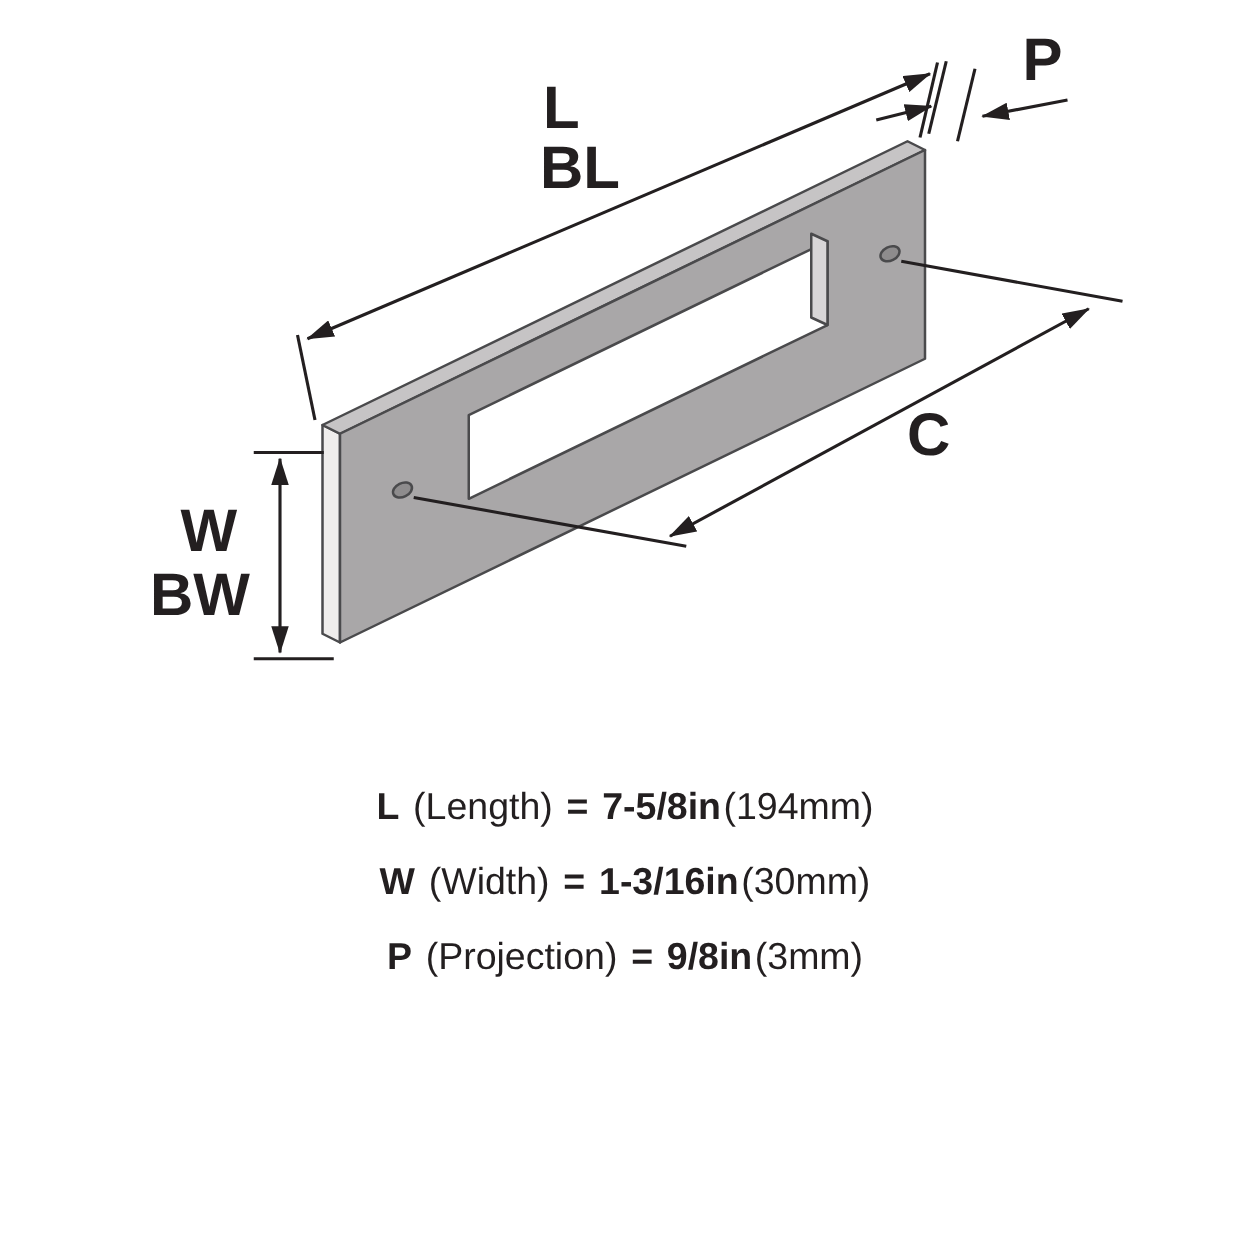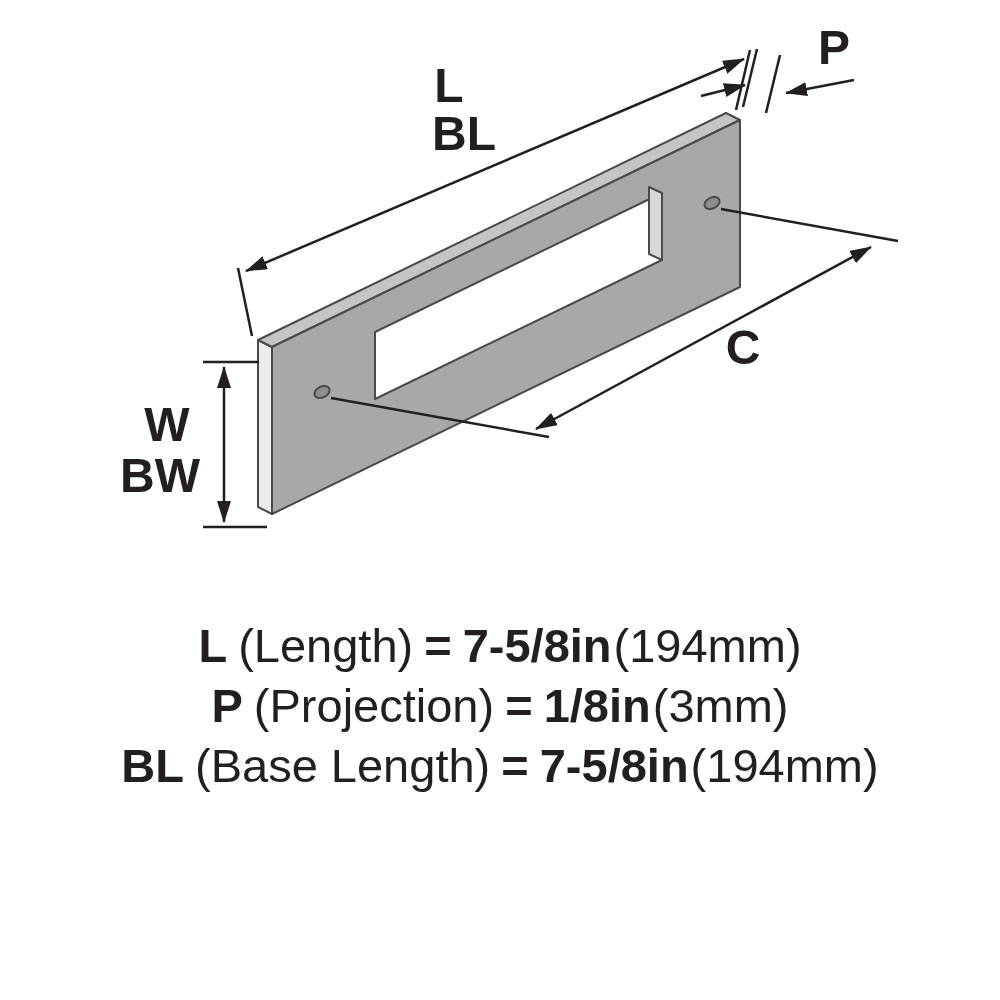--- a/index.html
+++ b/index.html
@@ -27,21 +27,21 @@
     fill: #231f20;
   }
   .specs {
     position: absolute;
     top: 616px;
     left: 0;
     width: 1000px;
   }
   .spec-row {
     text-align: center;
-    font-size: 47px;
+    font-size: 30px;
     line-height: 60px;
     color: #231f20;
     white-space: nowrap;
   }
   .spec-row .code,
   .spec-row .eq,
   .spec-row .value {
     font-weight: 700;
   }
   .spec-row .name,
@@ -105,25 +105,25 @@
       <text class="dim-label" x="160" y="492" text-anchor="middle" stroke="none">BW</text>
     </g>
   </svg>
 
   <div class="specs">
 
     <div class="spec-row">
       <span class="code">L</span><span class="name">(Length)</span><span class="eq">=</span><span class="value">7-5/8in</span><span class="metric">(194mm)</span>
     </div>
 
+    <div class="spec-row">
+      <span class="code">W</span><span class="name">(Width)</span><span class="eq">=</span><span class="value">1-3/16in</span><span class="metric">(30mm)</span>
+    </div>
 
     <div class="spec-row">
-      <span class="code">P</span><span class="name">(Projection)</span><span class="eq">=</span><span class="value">1/8in</span><span class="metric">(3mm)</span>
+      <span class="code">P</span><span class="name">(Projection)</span><span class="eq">=</span><span class="value">9/8in</span><span class="metric">(3mm)</span>
     </div>
 
 
-    <div class="spec-row">
-      <span class="code">BL</span><span class="name">(Base Length)</span><span class="eq">=</span><span class="value">7-5/8in</span><span class="metric">(194mm)</span>
-    </div>
 
 
   </div>
 </div>
 
 </body></html>

